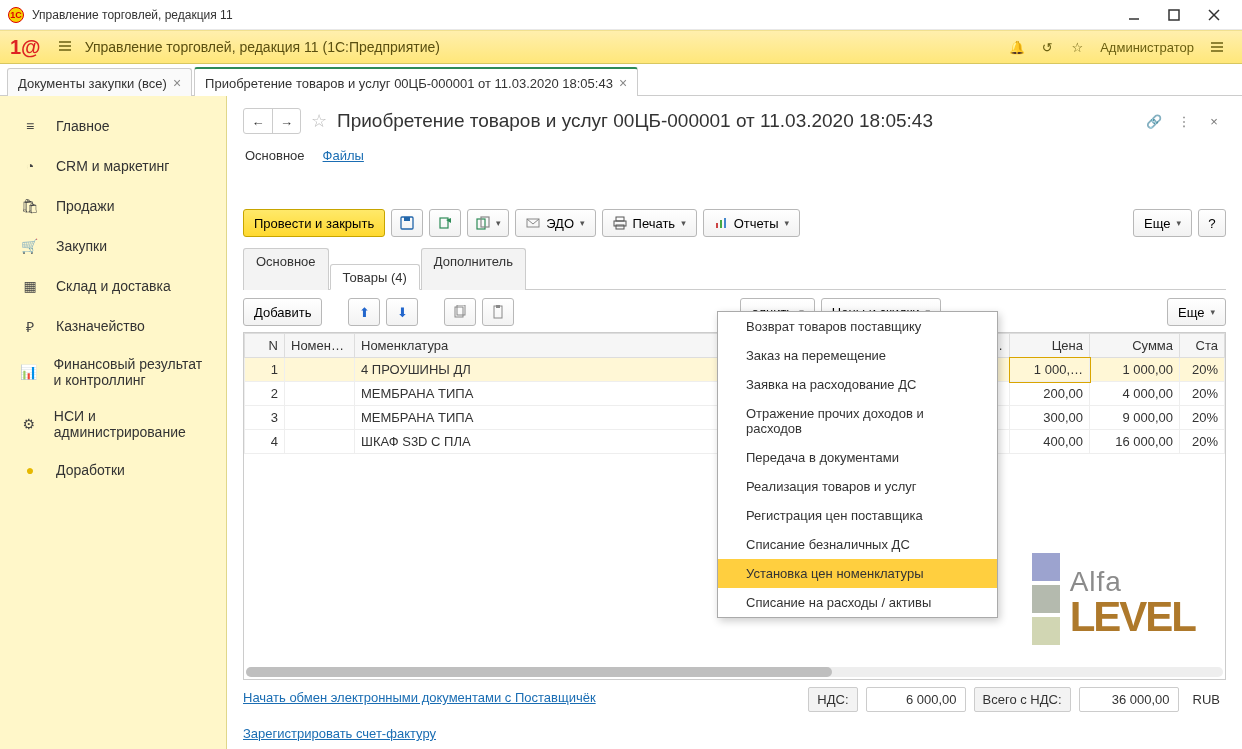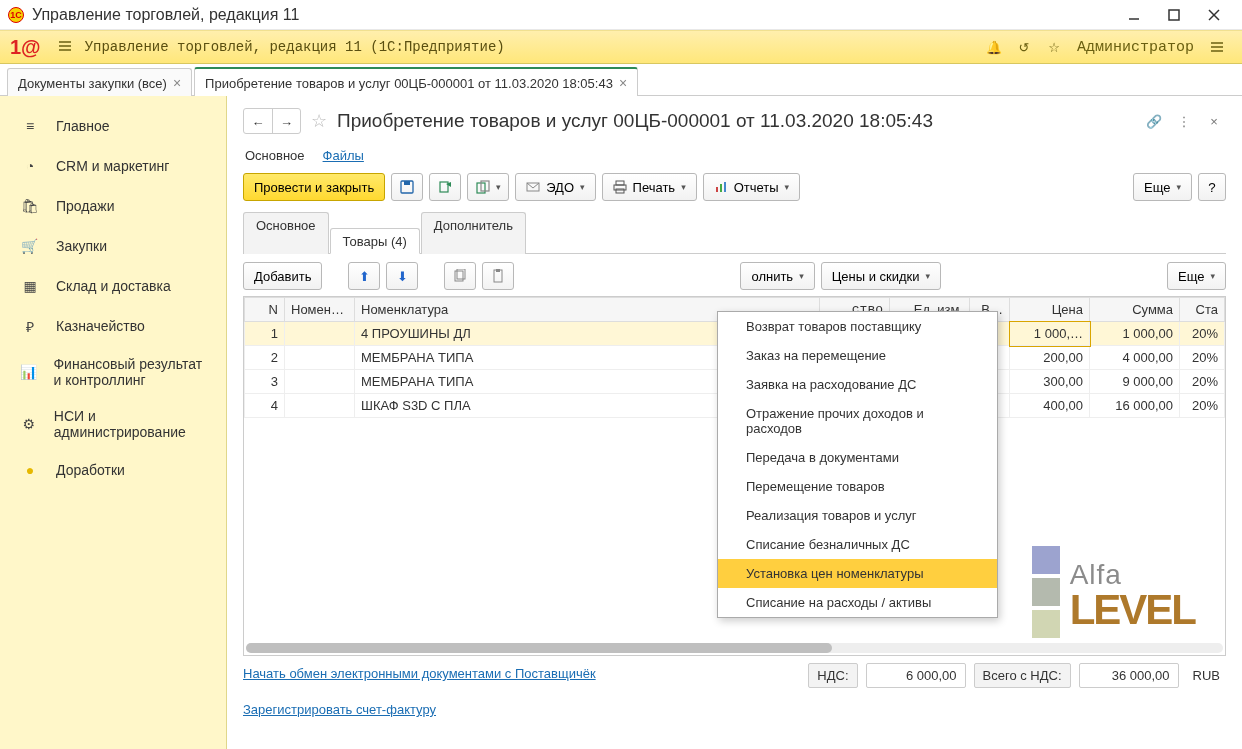--- a/index.html
+++ b/index.html
@@ -1,32 +1,32 @@
 <!DOCTYPE html>
 <html><head>
 <meta charset="utf-8">
 <style>
   * { box-sizing: border-box; margin: 0; padding: 0; font-family: Arial, sans-serif; }
   body { width: 1242px; height: 749px; background: #fff; overflow: hidden; font-size: 13px; color: #333; }
 
   
   .titlebar { height: 30px; background: #fff; display: flex; align-items: center; padding: 0 8px; border-bottom: 1px solid #e8e8e8; }
   .titlebar .logo { width: 16px; height: 16px; background: #f5d200; border-radius: 50%; border: 1px solid #d00; margin-right: 8px; font-size: 9px; font-weight: bold; color: #d00; display: flex; align-items: center; justify-content: center; }
-  .titlebar-title { flex: 1; font-size: 16px; }
+  .titlebar-title { flex: 1; font-size: 12px; }
   .win-btn { width: 40px; height: 28px; display: flex; align-items: center; justify-content: center; cursor: pointer; }
   .win-btn svg { width: 12px; height: 12px; }
 
   
   .header { height: 34px; background: #ffec8b; background: linear-gradient(#ffefad,#ffe77a); display: flex; align-items: center; padding: 0 10px; border-top: 1px solid #f0e090; border-bottom: 1px solid #d8c760; }
   .header .big-logo { font-weight: bold; color: #d22; font-size: 20px; margin-right: 10px; }
   .header .menu-icon { width: 28px; text-align: center; cursor: pointer; color: #6a5f10; }
-  .header-title { margin-left: 6px; font-size: 14px; color: #5a4f10; font-family: Liberation Mono, monospace; }
+  .header-title { margin-left: 6px; font-size: 14px; color: #5a4f10; }
   .header-spacer { flex: 1; }
   .header-icon { width: 30px; height: 30px; display: flex; align-items: center; justify-content: center; cursor: pointer; color: #6a5f10; }
-  .header-user { padding: 0 8px; color: #6a5f10; font-size: 15px; font-family: Liberation Mono, monospace; }
+  .header-user { padding: 0 8px; color: #6a5f10; font-size: 13px; }
 
   
   .apptabs { height: 32px; display: flex; align-items: flex-end; background: #fff; border-bottom: 1px solid #ccc; padding-left: 7px; }
   .apptab { padding: 6px 10px 5px; border: 1px solid #ccc; border-bottom: none; margin-right: 2px; font-size: 13px; background: #fafafa; display: flex; align-items: center; gap: 6px; cursor: pointer; border-radius: 3px 3px 0 0; position: relative; top: 1px; }
   .apptab.active { background: #fff; border-top: 2px solid #2e8b57; }
   .apptab .close { font-size: 14px; color: #888; cursor: pointer; }
 
   
   .main { display: flex; height: 653px; }
   .sidebar { width: 227px; background: #fff7c9; border-right: 1px solid #e0d78a; padding-top: 10px; }
@@ -42,21 +42,21 @@
   .nav-btn + .nav-btn { border-left: 1px solid #ccc; }
   .star { width: 24px; text-align: center; color: #bbb; font-size: 18px; cursor: pointer; }
   .doc-title { font-size: 19px; font-weight: 500; flex: 1; }
   .head-right-icon { width: 24px; text-align: center; color: #777; cursor: pointer; }
 
   .subtabs { display: flex; gap: 18px; padding: 4px 2px 10px; }
   .subtab { font-size: 13px; color: #1a6db3; cursor: pointer; }
   .subtab.active { color: #333; }
 
   
-  .toolbar { display: flex; align-items: center; gap: 6px; margin-bottom: 10px; }
+  .toolbar { display: flex; align-items: center; gap: 6px; margin-bottom: 10px; margin-top: 36px; }
   .btn { height: 28px; border: 1px solid #b8b8b8; border-radius: 3px; background: linear-gradient(#fff,#f2f2f2); padding: 0 10px; font-size: 13px; display: inline-flex; align-items: center; gap: 6px; cursor: pointer; }
   .btn.yellow { background: linear-gradient(#ffe96a,#ffd930); border-color: #c7a500; font-weight: 500; }
   .btn .caret { font-size: 9px; color: #555; }
   .btn-icon { width: 32px; justify-content: center; padding: 0; }
   .toolbar-spacer { flex: 1; }
   .qbtn { height: 28px; width: 28px; border: 1px solid #b8b8b8; border-radius: 3px; background: linear-gradient(#fff,#f2f2f2); display: inline-flex; align-items: center; justify-content: center; cursor: pointer; }
 
   
   .sectabs { display: flex; border-bottom: 1px solid #ccc; margin-bottom: 8px; }
   .sectab { padding: 5px 12px 4px; border: 1px solid transparent; border-bottom: none; cursor: pointer; font-size: 13px; background: #f3f3f3; margin-right: 1px; border-radius: 3px 3px 0 0; border-color:#ccc; position:relative; top:1px;}
@@ -70,21 +70,21 @@
   table.grid { width: 100%; border-collapse: collapse; font-size: 13px; }
   .grid th { background: #f6f6f6; text-align: left; border: 1px solid #ddd; padding: 4px 6px; font-weight: normal; color: #333; }
   .grid td { border: 1px solid #eee; padding: 4px 6px; }
   .grid tr.sel td { background: #fff7d6; }
   .grid td.num, .grid th.num { text-align: right; }
   .grid td.price-sel { background:#fff1b0; outline:1px solid #d9a500; }
   .scrollbar-h { position: absolute; bottom: 2px; left: 2px; right: 2px; height: 10px; background: #eee; border-radius: 5px; }
   .scrollbar-h .thumb { height: 100%; width: 60%; background: #bfbfbf; border-radius: 5px; }
 
   
-  .watermark { position: absolute; right: 30px; bottom: 13px; opacity: 0.85; pointer-events:none; }
+  .watermark { position: absolute; right: 30px; bottom: 30px; opacity: 0.85; pointer-events:none; }
   .watermark .squares { display: inline-block; vertical-align: middle; margin-right:6px;}
   .watermark .sq { width: 28px; height: 28px; display: block; margin-bottom:4px;}
   .watermark-text { display: inline-block; vertical-align: middle; }
   .wm-top { font-size: 28px; font-weight: 500; color:#777; letter-spacing:1px;}
   .wm-bot { font-size: 42px; font-weight: 600; color:#a16207; letter-spacing:-2px; line-height:0.9;text-align:right;}
 
   
   .footer-link { color: #1a6db3; text-decoration: underline; font-size: 13px; cursor: pointer; margin-top: 10px; display: inline-block; }
   .totals { display: flex; align-items: center; justify-content: flex-end; gap: 8px; font-size: 13px; margin-top:-18px;}
   .totals .lbl { background:#f3f3f3; border:1px solid #ccc; padding:4px 8px; border-radius:2px; }
@@ -401,21 +401,21 @@
       <span class="cur">RUB</span>
     </div>
     <a class="footer-link" style="margin-top:14px">Зарегистрировать счет-фактуру</a>
 
     <div class="dropdown" id="dropdown">
         <div class="dd-item">Возврат товаров поставщику</div>
         <div class="dd-item">Заказ на перемещение</div>
         <div class="dd-item">Заявка на расходование ДС</div>
         <div class="dd-item">Отражение прочих доходов и расходов</div>
         <div class="dd-item">Передача в документами</div>
-        <div class="dd-item">Перемещение товаров</div>
         <div class="dd-item">Реализация товаров и услуг</div>
+        <div class="dd-item">Регистрация цен поставщика</div>
         <div class="dd-item">Списание безналичных ДС</div>
         <div class="dd-item hl">Установка цен номенклатуры</div>
         <div class="dd-item">Списание на расходы / активы</div>
       </div>
 
   </div>
 </div>
 
 </body></html>

